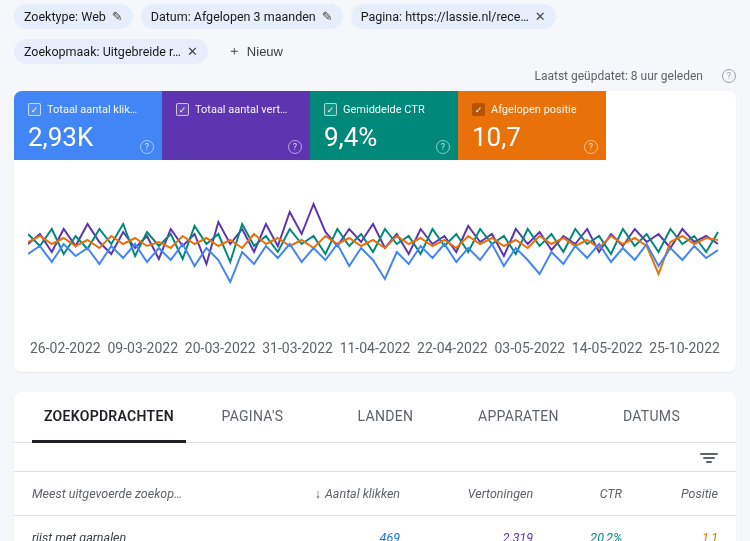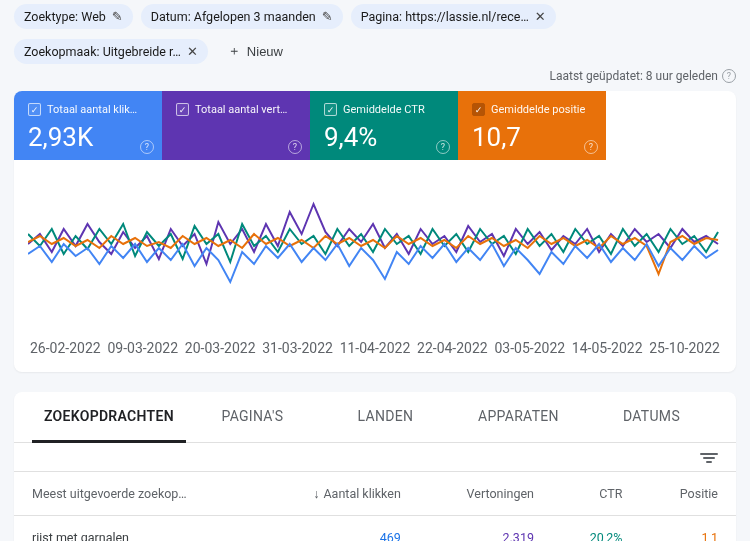--- a/index.html
+++ b/index.html
@@ -44,21 +44,21 @@
     cursor: pointer;
     color: #3c4043;
   }
   .status-line {
     padding: 0 14px 8px 14px;
     display: flex;
     justify-content: flex-end;
     align-items: flex-start;
     font-size: 12px;
     color: #5f6368;
-    gap: 4px;
+    gap: 19px;
     margin-left: 12px;
   }
   .help-icon {
     width: 14px; height: 14px; border: 1.2px solid #9aa0a6; border-radius: 50%;
     display: inline-flex; align-items: center; justify-content: center;
     font-size: 9px; color: #9aa0a6;
   }
   .card {
     background: #fff;
     border-radius: 8px;
@@ -119,21 +119,21 @@
   .filter-row {
     display: flex; justify-content: flex-end; padding: 10px 18px 0 18px;
   }
   .filter-icon { width: 18px; display:flex; flex-direction:column; gap:2px; cursor:pointer; }
   .filter-icon span { height: 2px; background: #5f6368; border-radius:1px; }
   .filter-icon span:nth-child(1){ width:100%; } .filter-icon span:nth-child(2){ width:66%; margin:0 auto; } .filter-icon span:nth-child(3){ width:33%; margin:0 auto; }
   .table {
     width: 100%; border-collapse: collapse; margin-top: 8px;
   }
   .table th, .table td {
-    text-align: right; padding: 14px 18px; font-size: 12.5px;
+    text-align: right; padding: 14px 18px; font-size: 12.5px; font-style: italic;
   }
   .table th:first-child, .table td:first-child { text-align: left; }
   .table thead th { color: #5f6368; font-weight: 400; border-bottom: 1px solid #e0e0e0; border-top: 1px solid #e0e0e0;}
   .table tbody td { border-bottom: 1px solid #eee; }
   .sort-arrow { margin-right: 4px; }
   .v-blue { color: #1a73e8; }
   .v-purple { color: #5e35b1; }
   .v-teal { color: #00897b; }
   .v-orange { color: #e8710a; }
 </style>
@@ -189,21 +189,21 @@
       <div class="tile-head">
         <span class="check">✓</span>
         <span>Gemiddelde CTR</span>
       </div>
       <div class="tile-value">9,4%</div>
       <div class="q">?</div>
     </div>
     <div class="tile orange">
       <div class="tile-head">
         <span class="check">✓</span>
-        <span>Gemiddelde positie</span>
+        <span>Afgelopen positie</span>
       </div>
       <div class="tile-value">10,7</div>
       <div class="q">?</div>
     </div>
   </div>
 
   <div class="chart-area">
     <svg viewBox="0 0 700 160" preserveAspectRatio="none">
       <polyline fill="none" stroke="#5e35b1" stroke-width="2" points="0,70 12,60 24,78 36,55 48,72 60,50 72,68 84,80 96,58 108,74 120,62 132,85 144,55 156,72 168,60 180,90 192,48 204,70 216,55 228,78 240,50 252,72 264,38 276,60 288,30 300,58 312,72 324,55 336,68 348,50 360,74 372,60 384,80 396,55 408,70 420,62 432,78 444,52 456,68 468,60 480,82 492,55 504,70 516,58 528,76 540,62 552,70 564,55 576,78 588,60 600,72 612,55 624,68 636,60 648,74 660,55 672,68 684,62 696,70"></polyline>
       <polyline fill="none" stroke="#00897b" stroke-width="2" points="0,60 12,72 24,55 36,80 48,62 60,75 72,55 84,70 96,50 108,82 120,58 132,72 144,60 156,85 168,52 180,70 192,60 204,88 216,50 228,72 240,62 252,78 264,55 276,70 288,62 300,80 312,55 324,72 336,60 348,78 360,55 372,70 384,62 396,80 408,55 420,72 432,60 444,78 456,55 468,70 480,62 492,80 504,55 516,72 528,60 540,78 552,55 564,70 576,62 588,80 600,55 612,72 624,60 636,78 648,55 660,70 672,62 684,78 696,58"></polyline>

